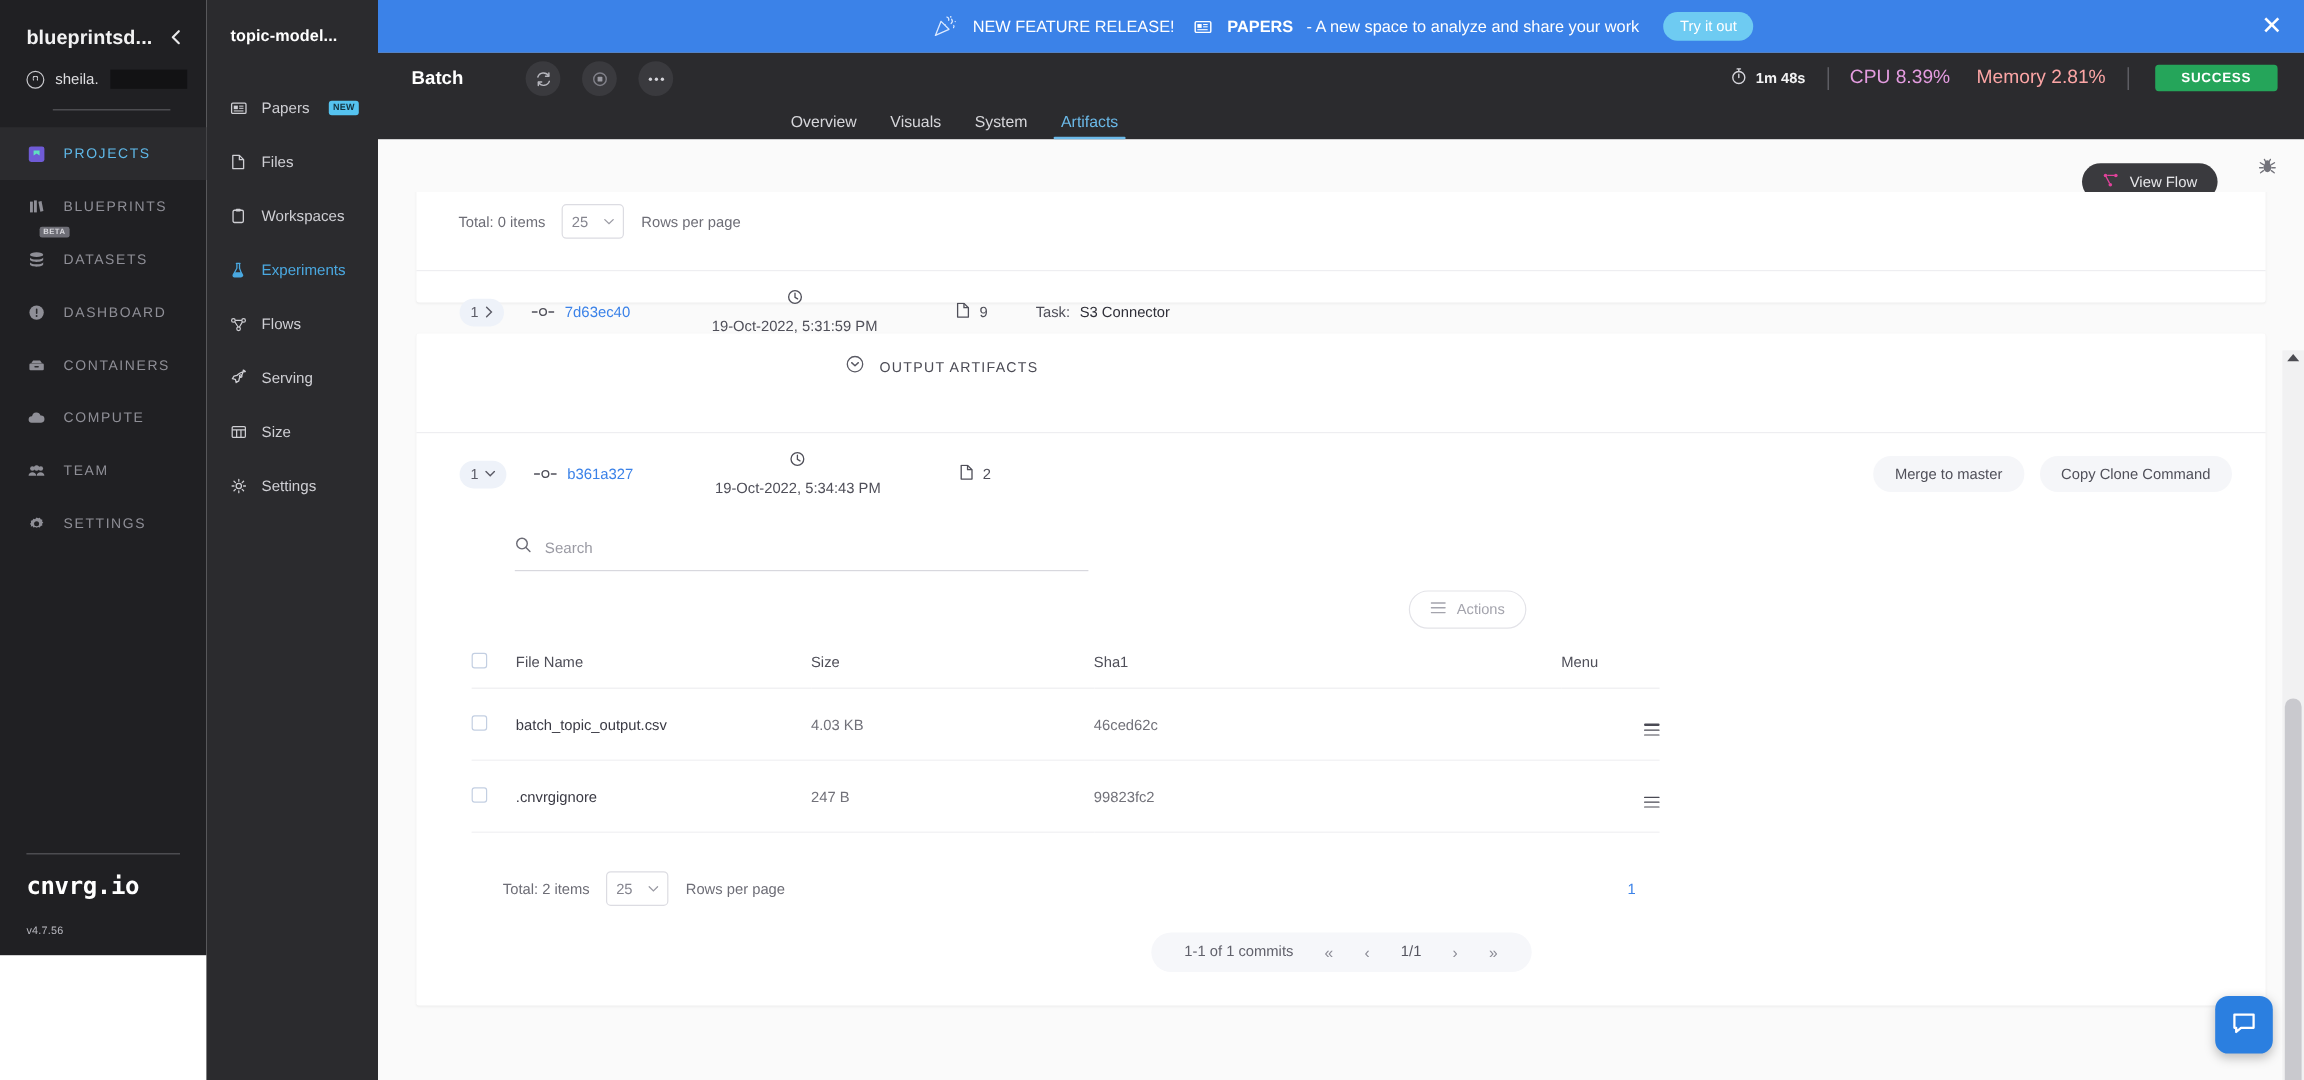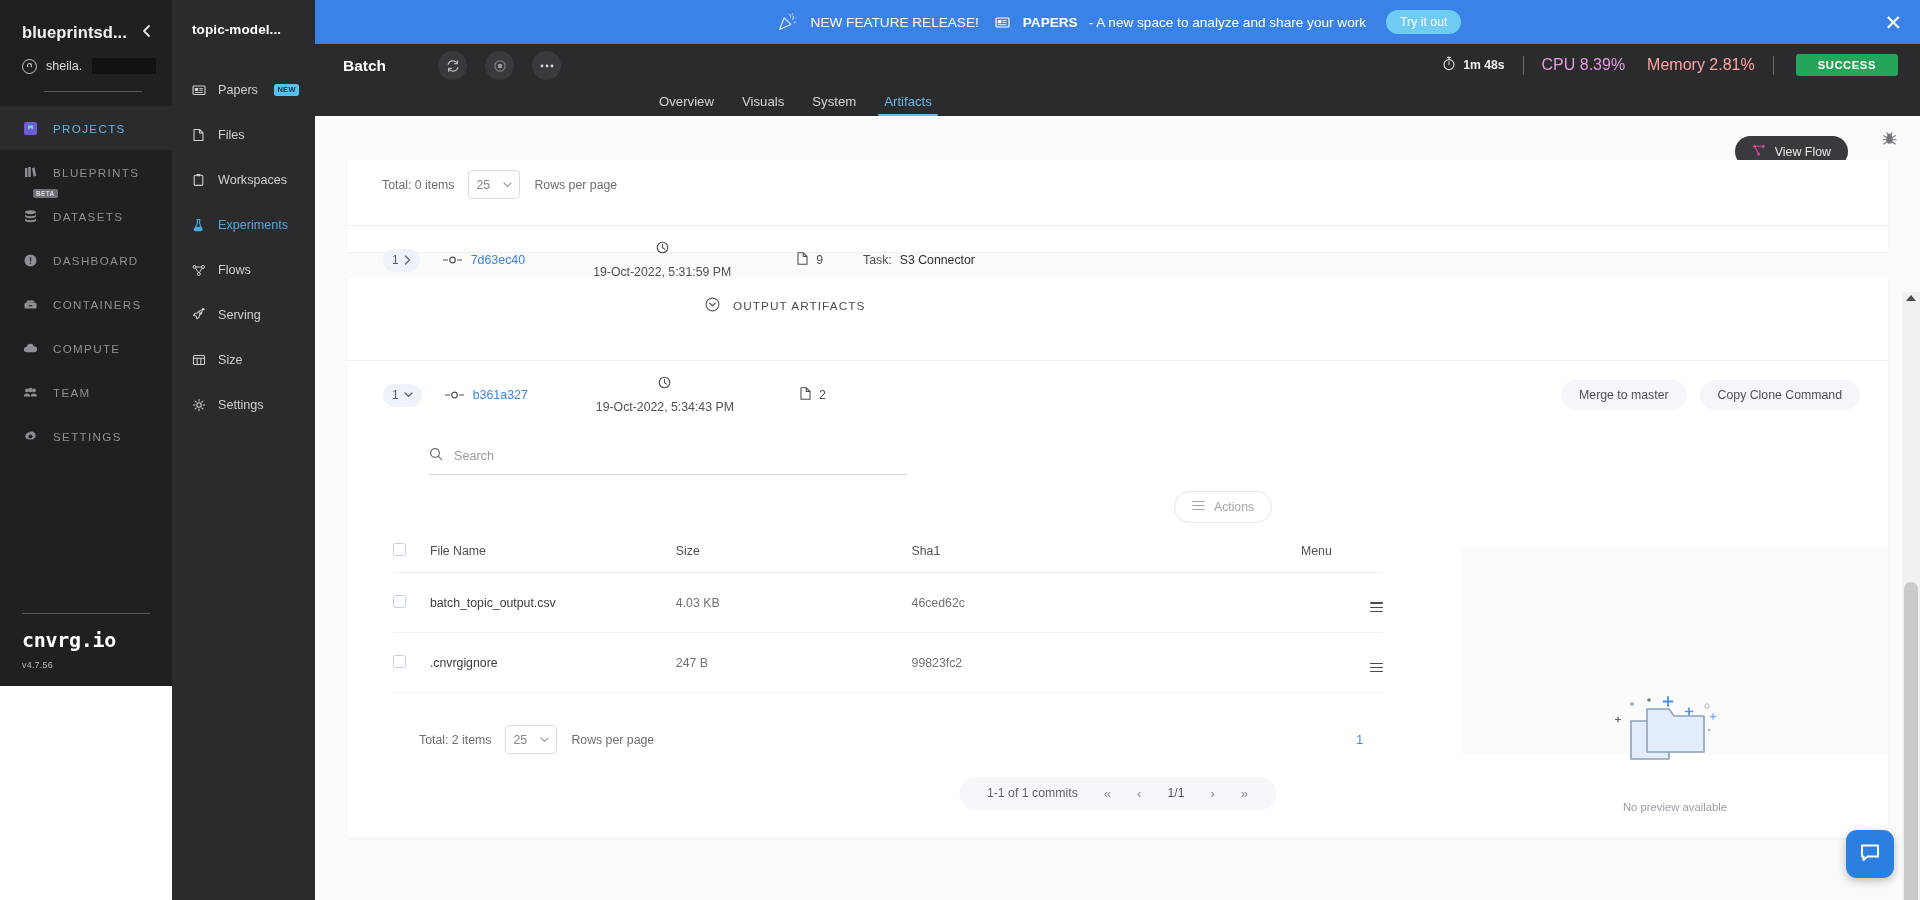--- a/index.html
+++ b/index.html
@@ -6,21 +6,21 @@
   html, body {
     width: 1920px; height: 900px;
     font-family: "Liberation Sans", sans-serif;
     background: #ffffff;
     overflow: hidden;
   }
   .app { position: relative; width: 1920px; height: 900px; display: flex; }
 
   
   .nav-primary {
-    width: 172px; height: 686px; background: #202023;
+    width: 172px; height: 796px; background: #202023;
     display: flex; flex-direction: column; flex: 0 0 172px;
     position: relative; z-index: 40;
   }
   .np-head { padding: 22px 16px 0 22px; }
   .np-org {
     display: flex; align-items: center; justify-content: space-between;
     color: #f2f2f3; font-size: 16.5px; font-weight: 600; letter-spacing: .1px;
   }
   .np-org-name { white-space: nowrap; overflow: hidden; }
   .np-collapse {
@@ -56,21 +56,21 @@
   .np-ico { width: 19px; height: 19px; flex: 0 0 19px; display: flex; align-items: center; justify-content: center; position: relative; }
   .np-ico svg { display: block; }
   .np-beta {
     position: absolute; left: 12px; top: 26px; font-size: 6.4px; letter-spacing: .4px;
     background: #6e6e76; color: #d9d9de; border-radius: 2px; padding: 1px 3px; font-weight: 700;
   }
   .np-foot { margin-top: auto; padding: 0 22px 16px 22px; }
   .np-foot-rule { height: 1px; background: #57575c; margin-bottom: 14px; }
   .np-logo { color: #fff; font-size: 20px; font-weight: 700;
              font-family: "DejaVu Sans Mono", monospace; letter-spacing: -.3px; }
-  .np-ver { color: #b9b9c0; font-size: 9px; margin-top: 8px; letter-spacing: .2px; }
+  .np-ver { color: #b9b9c0; font-size: 9px; margin-top: 20px; letter-spacing: .2px; }
 
   
   .nav-secondary {
     width: 143px; height: 900px; background: #2b2b2e; flex: 0 0 143px;
     position: relative; z-index: 35;
   }
   .ns-title { padding: 22px 0 0 20px; color: #fff; font-size: 13.5px; font-weight: 700; letter-spacing: .1px; }
   .ns-items { margin-top: 30px; display: flex; flex-direction: column; }
   .ns-item {
     height: 45px; display: flex; align-items: center; gap: 12px; padding-left: 19px;
@@ -749,40 +749,20 @@
                 <span>25</span>
                 <svg width="9" height="6" viewBox="0 0 9 6">
                     <path d="M1 1l3.5 3.4L8 1" stroke="#9a9aa3" stroke-width="1.1" fill="none" stroke-linecap="round"></path>
                   </svg>
               </div>
               <span class="rpp-label">Rows per page</span>
               <span class="fb-pagenum">1</span>
             </div>
           </div>
 
-          <aside class="preview">
-            <div class="preview-top"></div>
-            <div class="preview-box">
-              <span>
-                <svg width="128" height="96" viewBox="0 0 128 96">
-                  <path d="M20 38h38v38H20z" fill="#e3ecfb" stroke="#8fa0b8" stroke-width="1.6" stroke-linejoin="round"></path>
-                  <path d="M36 26h22l5 7h30v36H36z" fill="#e3ecfb" stroke="#8fa0b8" stroke-width="1.6" stroke-linejoin="round"></path>
-                  <path d="M57 14v9M52.5 18.5h9" stroke="#4a90f0" stroke-width="1.8" stroke-linecap="round"></path>
-                  <path d="M78 25v7M74.5 28.5h7" stroke="#4a90f0" stroke-width="1.6" stroke-linecap="round"></path>
-                  <path d="M102 31v5M99.5 33.5h5" stroke="#7fb2f5" stroke-width="1.4" stroke-linecap="round"></path>
-                  <path d="M7 34v5M4.5 36.5h5" stroke="#5a6270" stroke-width="1.2" stroke-linecap="round"></path>
-                  <circle cx="21" cy="21" r="2" fill="#a9b3c2"></circle>
-                  <circle cx="38" cy="17" r="1.8" fill="#6f7a8a"></circle>
-                  <circle cx="96" cy="23" r="2" fill="none" stroke="#b8c3d3" stroke-width="1.2"></circle>
-                  <circle cx="98" cy="47" r="1.5" fill="#b8c3d3"></circle>
-                </svg>
-              </span>
-              <span class="preview-txt">No preview available</span>
-            </div>
-          </aside>
         </div>
 
         <div class="commits-pager">
           <span>1-1 of 1 commits</span>
           <span class="arrow">«</span>
           <span class="arrow">‹</span>
           <span class="pgnum">1/1</span>
           <span class="arrow">›</span>
           <span class="arrow">»</span>
         </div>

